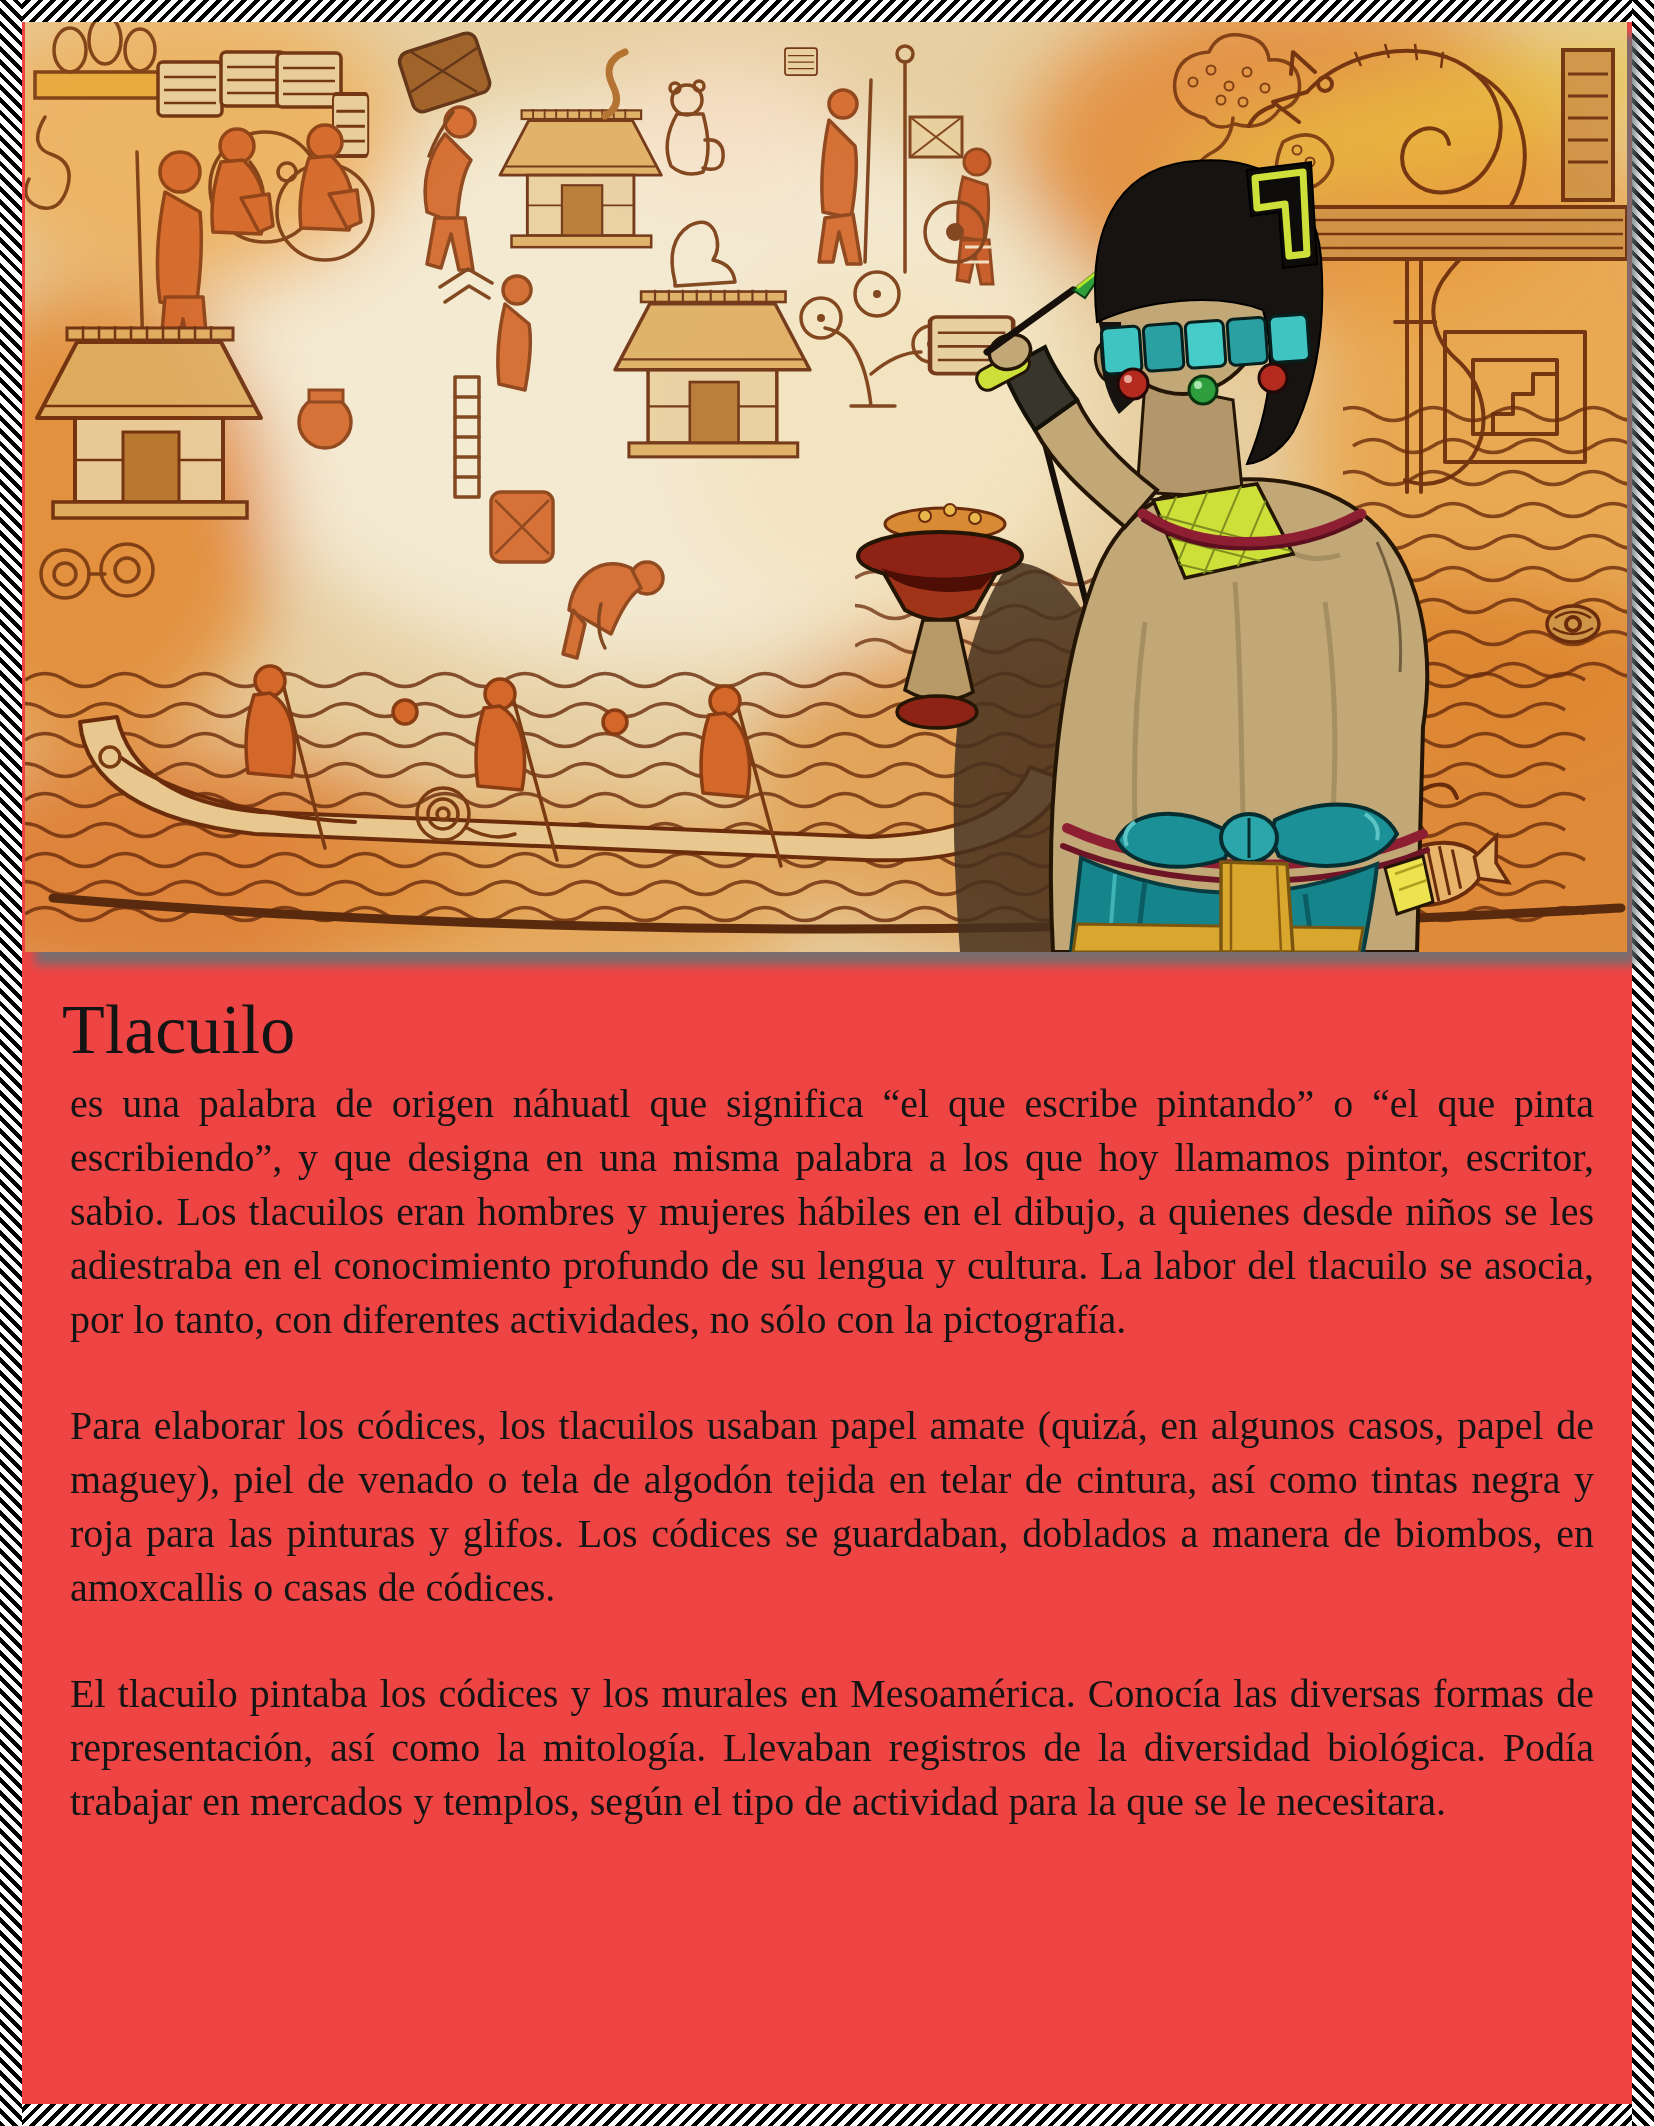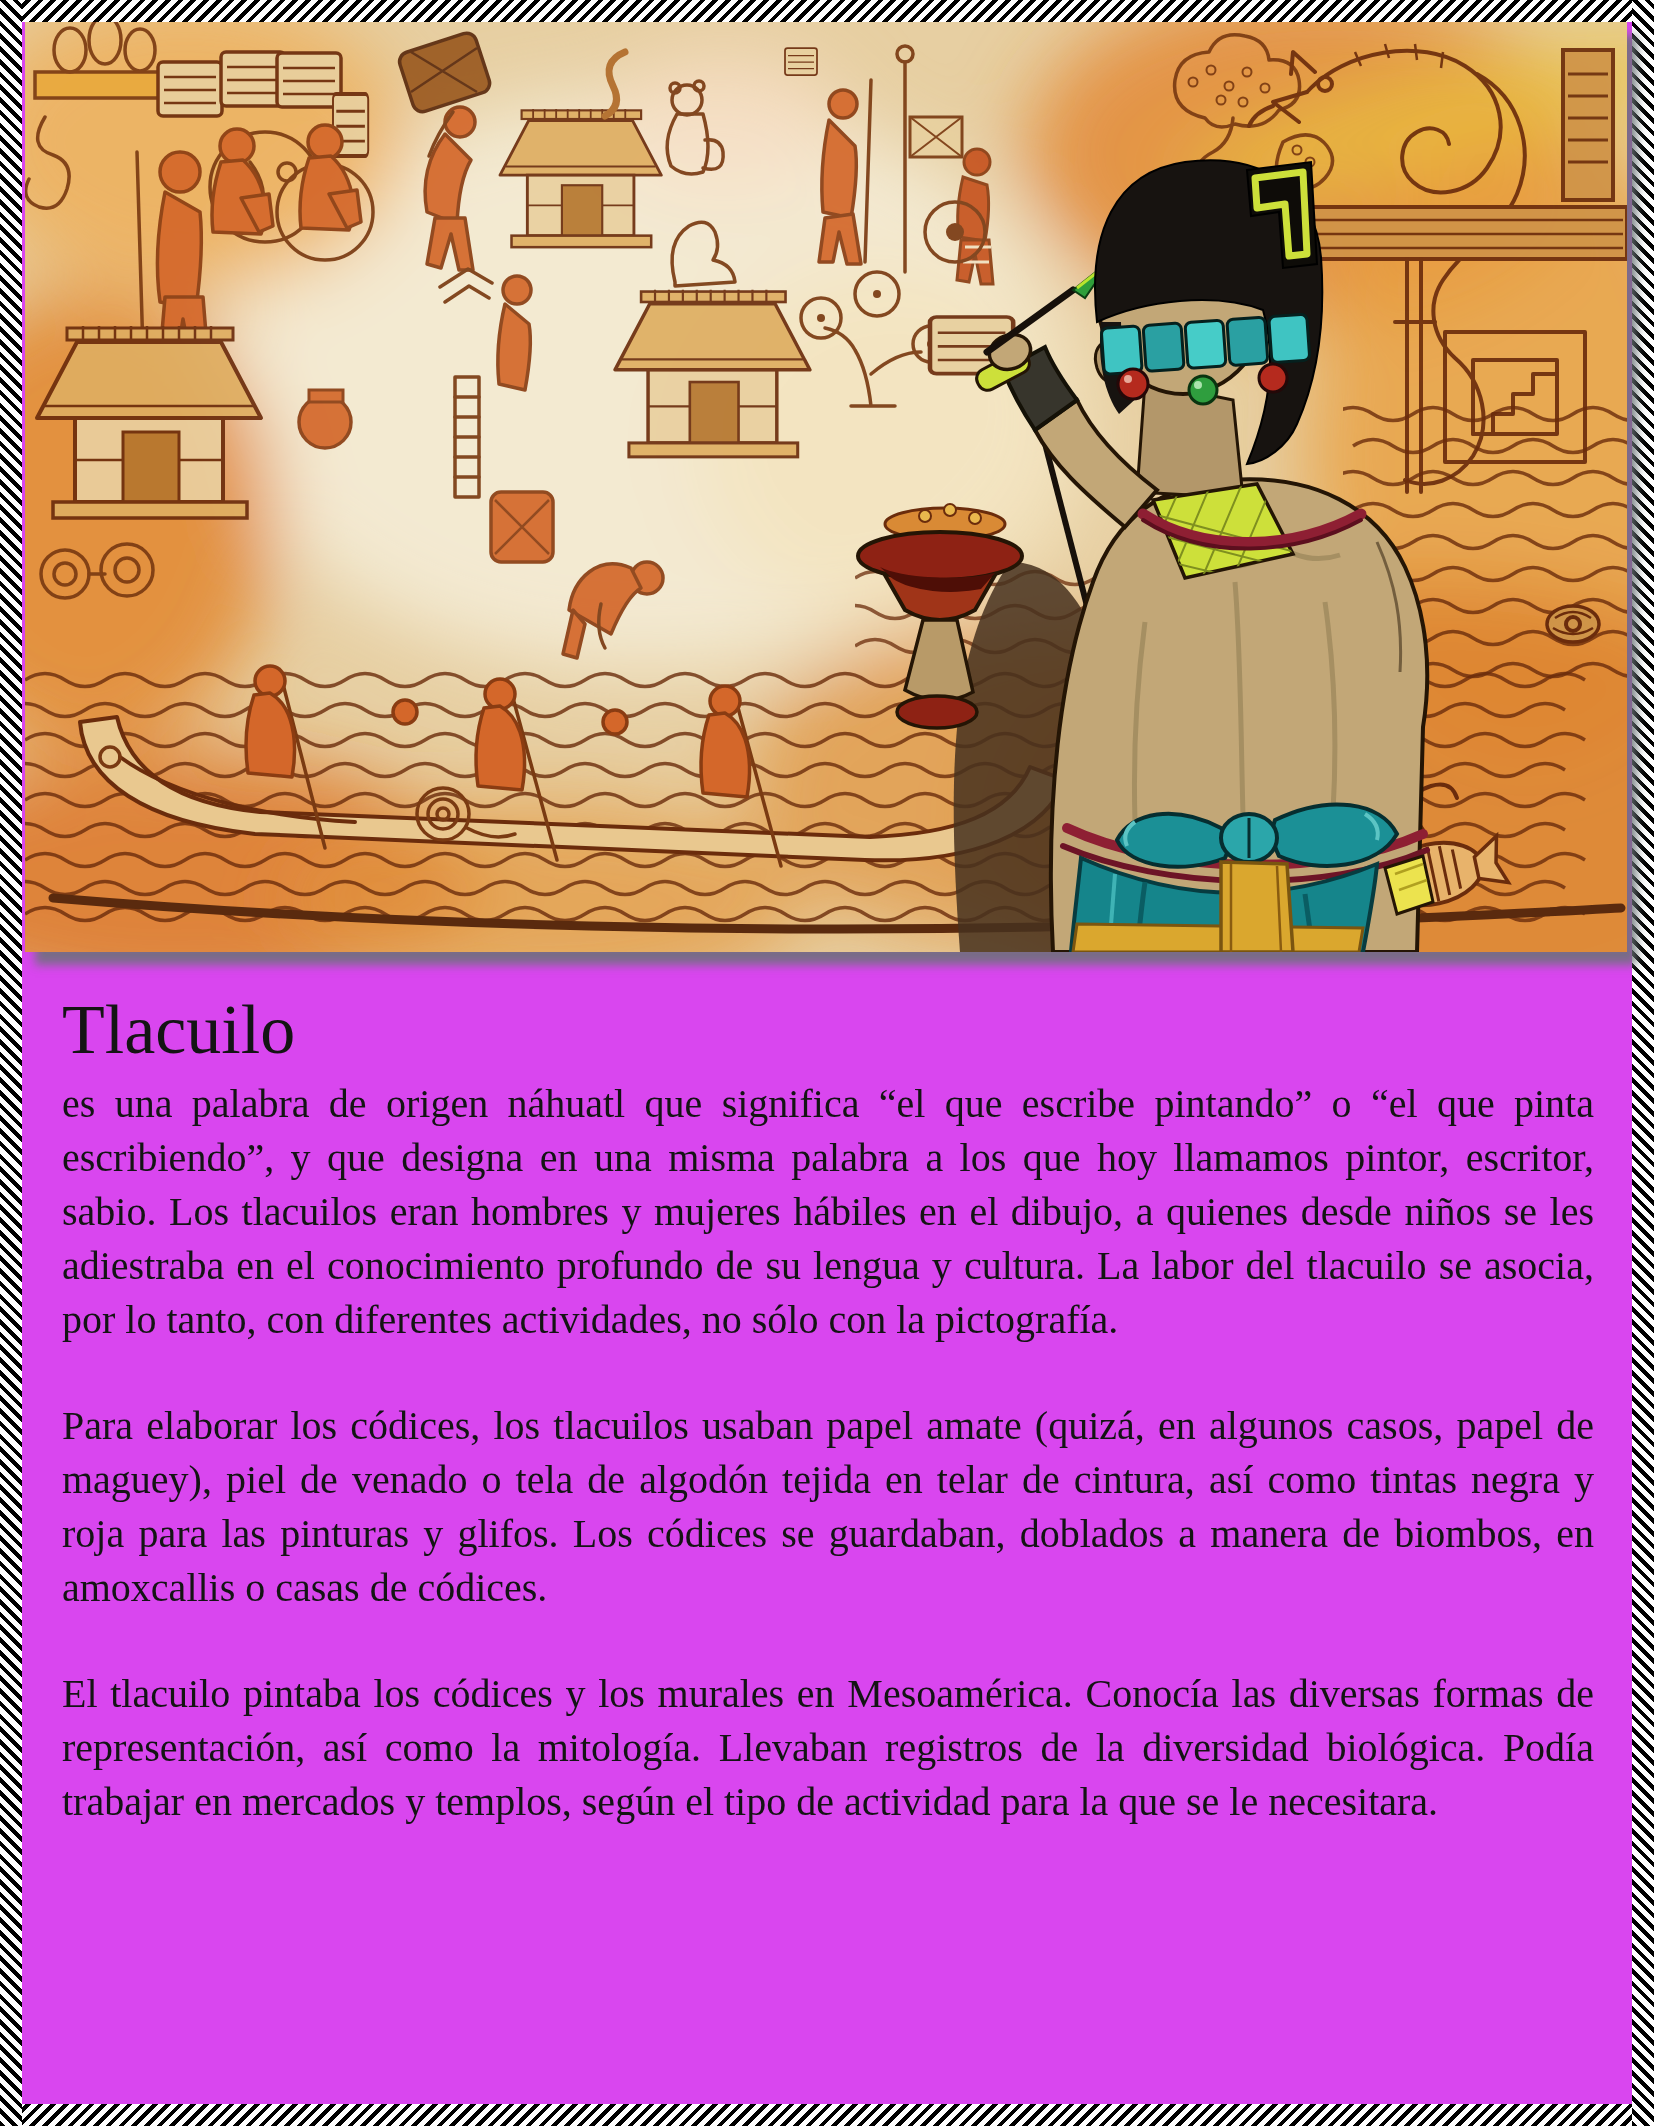--- a/index.html
+++ b/index.html
@@ -1,32 +1,32 @@
 <!DOCTYPE html>
 <html><head>
 <meta charset="utf-8">
 <style>
   html,body{margin:0;padding:0;background:#fff;}
-  .page{position:relative;width:1654px;height:2126px;background:#d946ef;overflow:hidden;
+  .page{position:relative;width:1654px;height:2126px;background:#ef4444;overflow:hidden;
         font-family:"Liberation Serif","DejaVu Serif",serif;}
   .stripe{position:absolute;}
   .stripe-top{left:0;top:0;width:1654px;height:22px;
       background:repeating-linear-gradient(135deg,#000 0 4px,#fff 4px 9px);}
   .stripe-bottom{left:0;bottom:0;width:1654px;height:22px;
       background:repeating-linear-gradient(135deg,#000 0 4px,#fff 4px 9px);}
   .stripe-left{left:0;top:0;bottom:0;width:22px;
       background:repeating-linear-gradient(45deg,#000 0 4px,#fff 4px 9px);}
   .stripe-right{right:0;top:0;bottom:0;width:22px;
       background:repeating-linear-gradient(45deg,#000 0 4px,#fff 4px 9px);}
   .illustration{position:absolute;left:25px;top:22px;width:1602px;height:930px;margin:0;
       box-shadow:10px 13px 9px rgba(104,115,118,.85);}
   .illustration svg{display:block;width:100%;height:100%;}
   .content{position:absolute;left:62px;top:994px;width:1532px;color:#141414;}
   .content h1{font-size:70px;font-weight:400;line-height:1.02;margin:0 0 12px 0;}
-  .content p{font-size:40px;line-height:54px;margin:0 0 52px 0;text-align:justify;}
+  .content p{font-size:40px;line-height:54px;margin:0 0 52px 8px;text-align:justify;}
   .content p:last-child{margin-bottom:0;}
   
   .ln{fill:none;stroke:#7a3a12;stroke-width:3.5;stroke-linecap:round;stroke-linejoin:round;}
   .drk{fill:none;stroke:#6b2c0c;stroke-width:4;stroke-linecap:round;stroke-linejoin:round;}
   .fig{fill:#d4672a;stroke:#8a3c12;stroke-width:3.5;stroke-linejoin:round;}
 </style>
 </head>
 <body>
 
 <div class="page">

